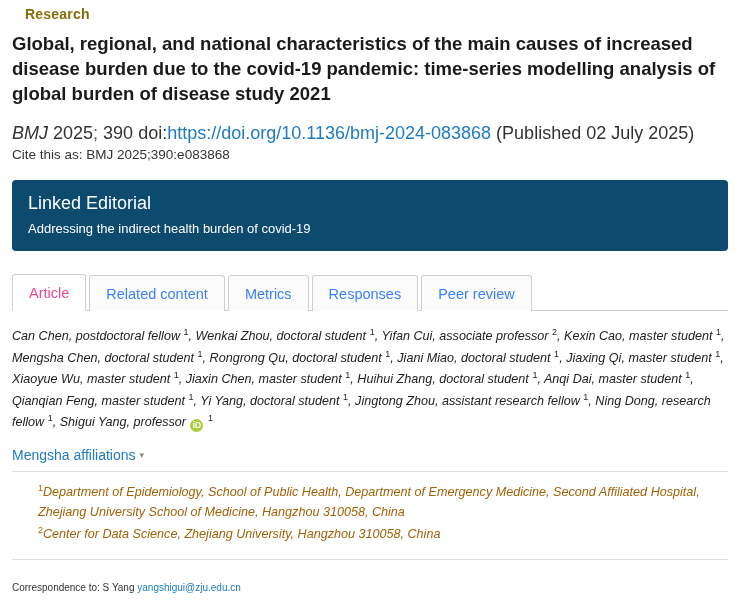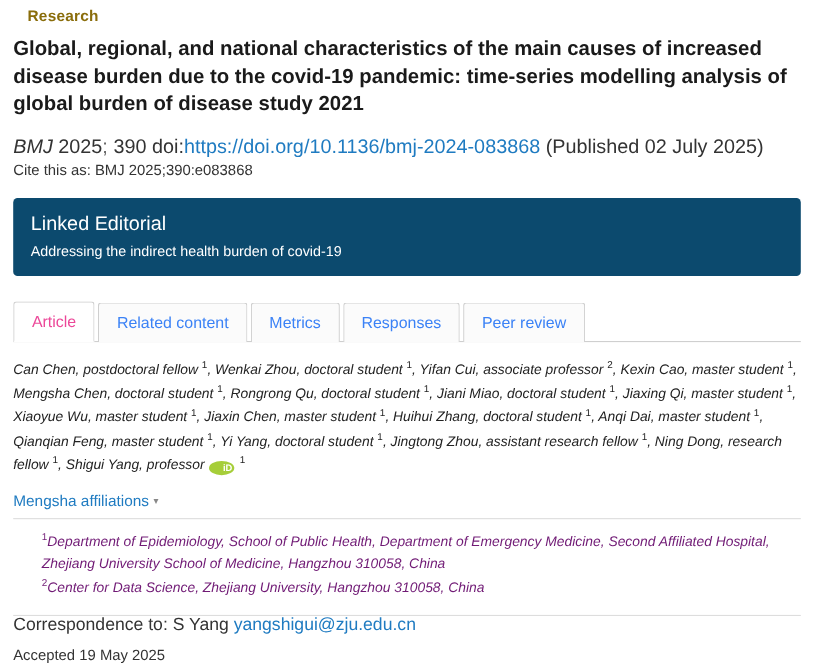--- a/index.html
+++ b/index.html
@@ -117,53 +117,52 @@
     border-radius: 50%;
     background: #a6ce39;
     color: #ffffff;
     font-style: normal;
     font-weight: bold;
     font-size: 8.5px;
     line-height: 13px;
     text-align: center;
     vertical-align: -2px;
     margin: 0 1px;
-    padding-left: 10px;
   }
   .affil-head {
     font-size: 14px;
     color: #1f7bc1;
     padding-bottom: 8px;
     border-bottom: 1px solid #dddddd;
     margin-bottom: 10px;
     cursor: pointer;
   }
   .affil-head .caret {
     font-size: 9px;
     color: #888;
     margin-left: 4px;
     vertical-align: 2px;
   }
   .affil-list {
     margin: 0 0 14px 26px;
     font-size: 12.6px;
     font-style: italic;
     line-height: 1.55;
-    color: #701a75;
+    color: #a16207;
   }
   .affil-item { margin-bottom: 2px; }
   .affil-item sup {
     font-style: normal;
     font-size: 9px;
     vertical-align: super;
   }
   .corr {
-    font-size: 16px;
-    color: #333;
-    padding-top: 0;
+    font-size: 10px;
+    color: #333;
+    padding-top: 22px;
     border-top: 1px solid #dddddd;
     margin-bottom: 10px;
   }
   .accepted {
     font-size: 13.5px;
     color: #333;
     padding-bottom: 10px;
     border-bottom: 1px solid #dddddd;
   }
 </style>

